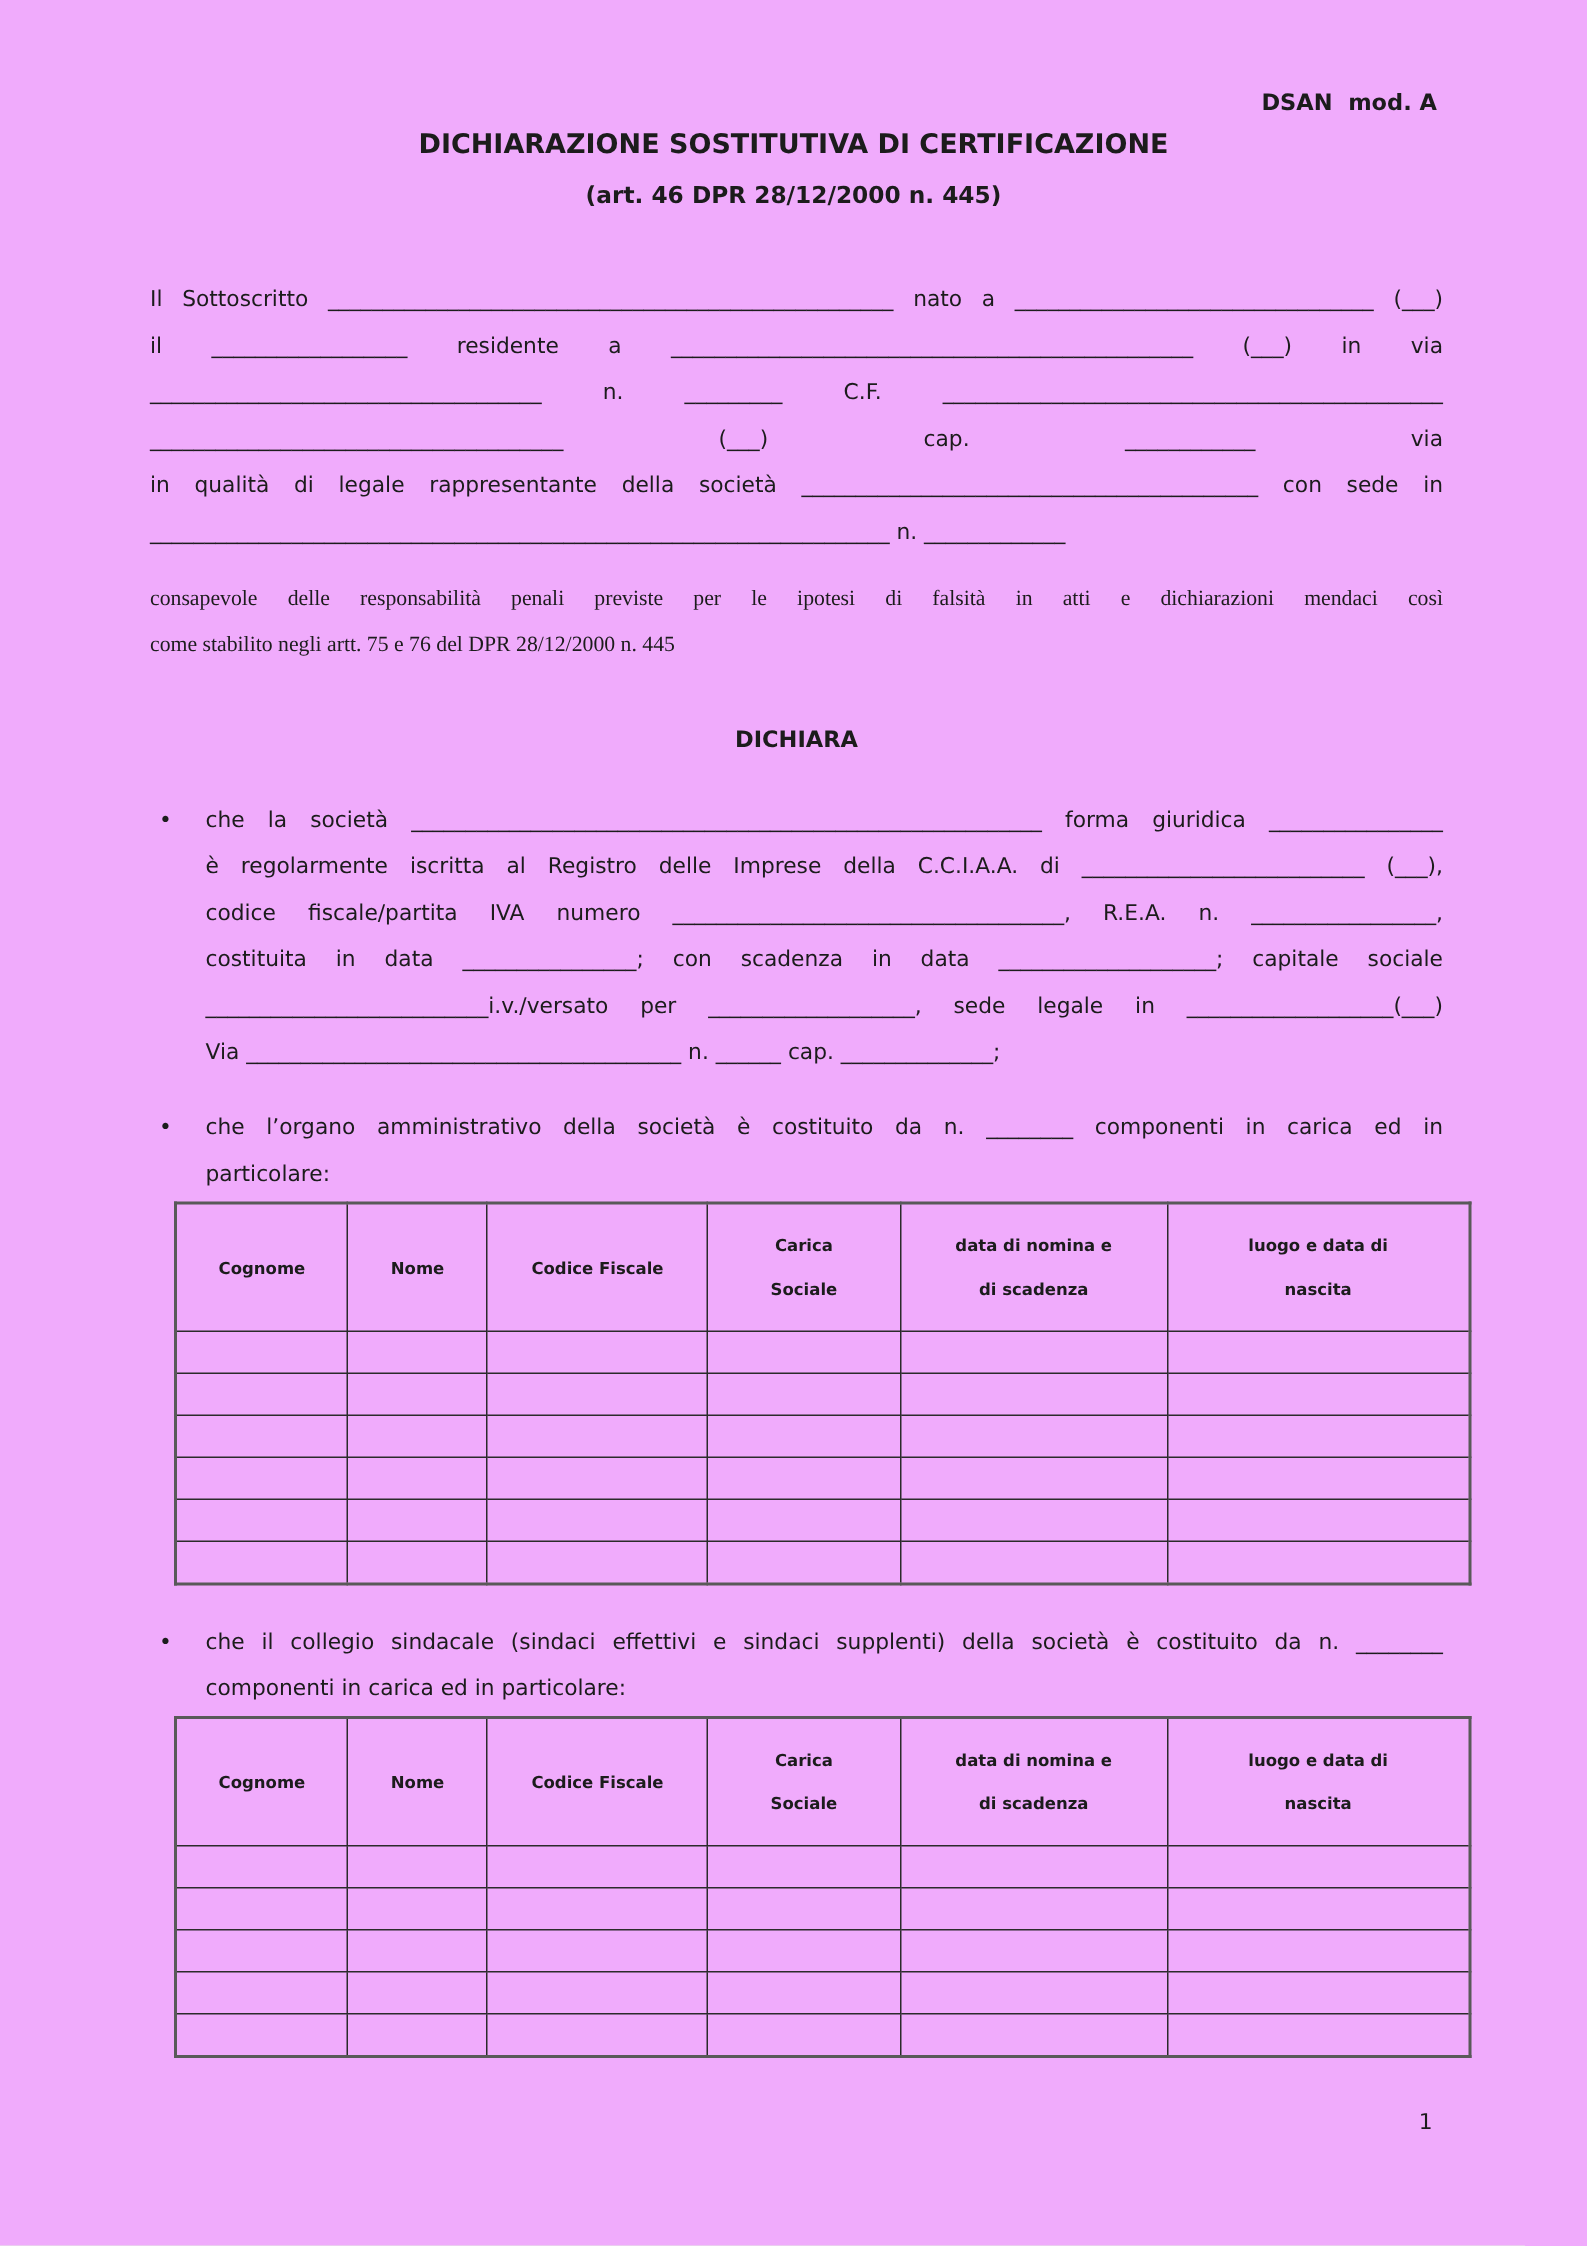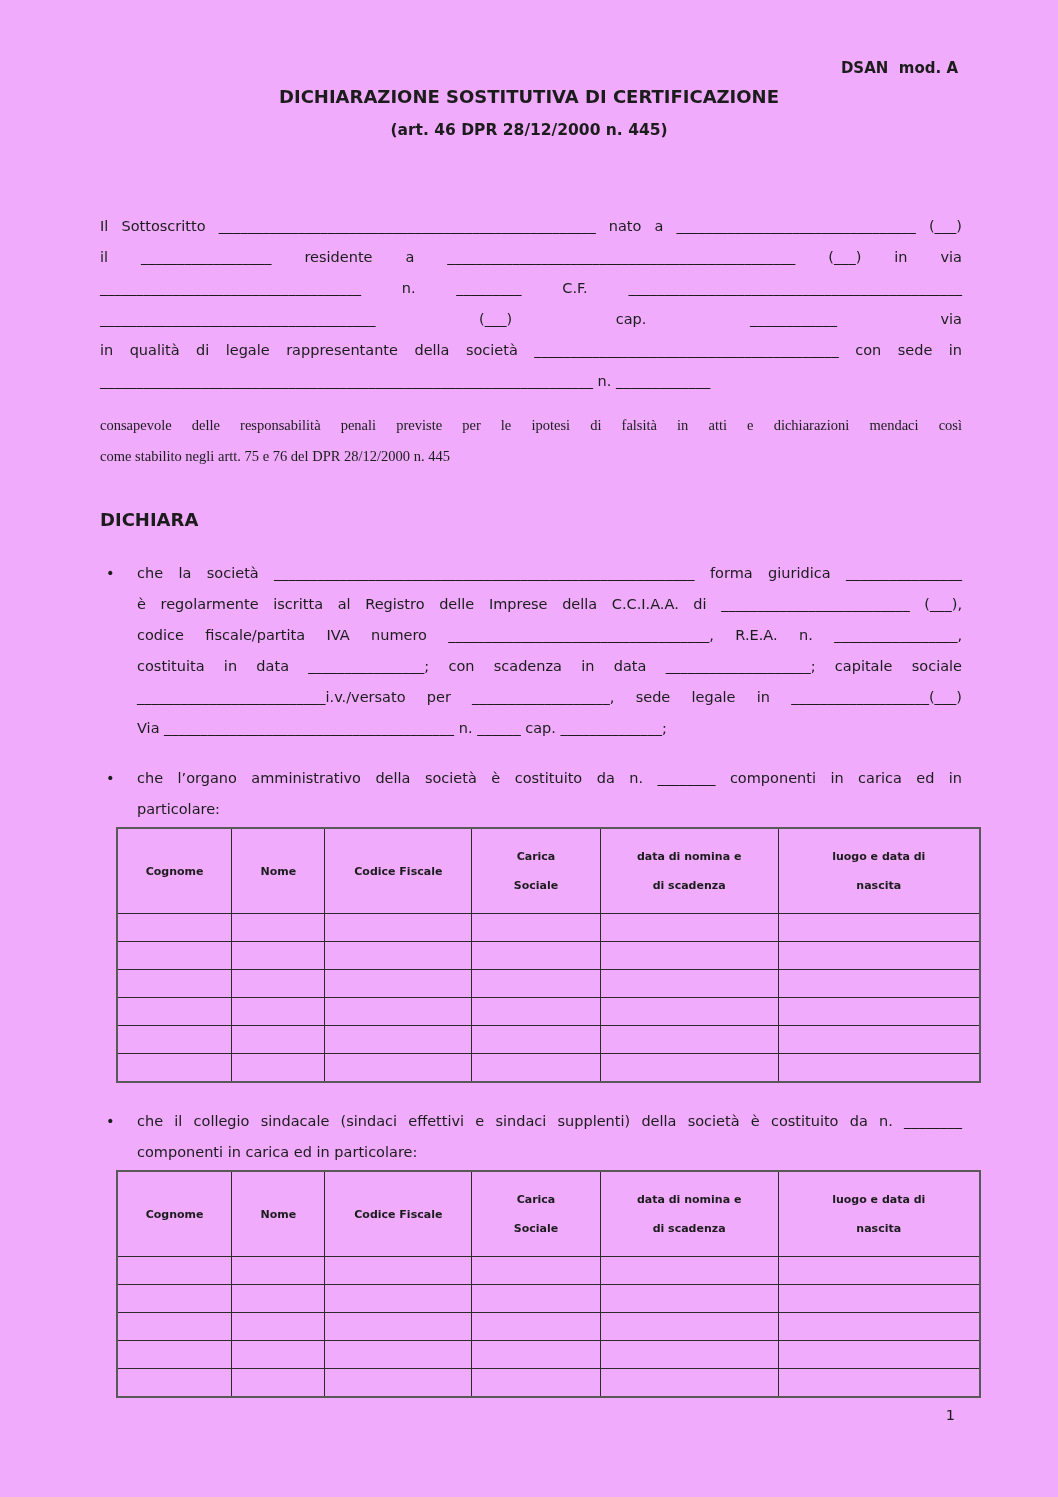--- a/index.html
+++ b/index.html
@@ -39,27 +39,27 @@
   }
   .content { margin: 0 96px 0 100px; }
   .line {
     line-height: 31px;
     white-space: nowrap;
   }
   .just {
     text-align: justify;
     text-align-last: justify;
   }
-  .intro   { margin-top: 71px; }
+  .intro   { margin-top: 45px; }
   .penalty { margin-top: 13px; font-family: Liberation Serif, serif; }
   .declare {
     margin-top: 32px;
-    text-align: left;
-    font-weight: bold;
-    font-size: 18px;
+    text-align: center;
+    font-weight: bold;
+    font-size: 15px;
     line-height: 31px;
   }
   .bullet { display: flex; }
   .bullet-company { margin-top: 23px; }
   .bullet-admin   { margin-top: 19px; }
   .bullet-board   { margin-top: 23px; }
   .marker {
     flex: none;
     width: 37px;
     padding-left: 6px;

